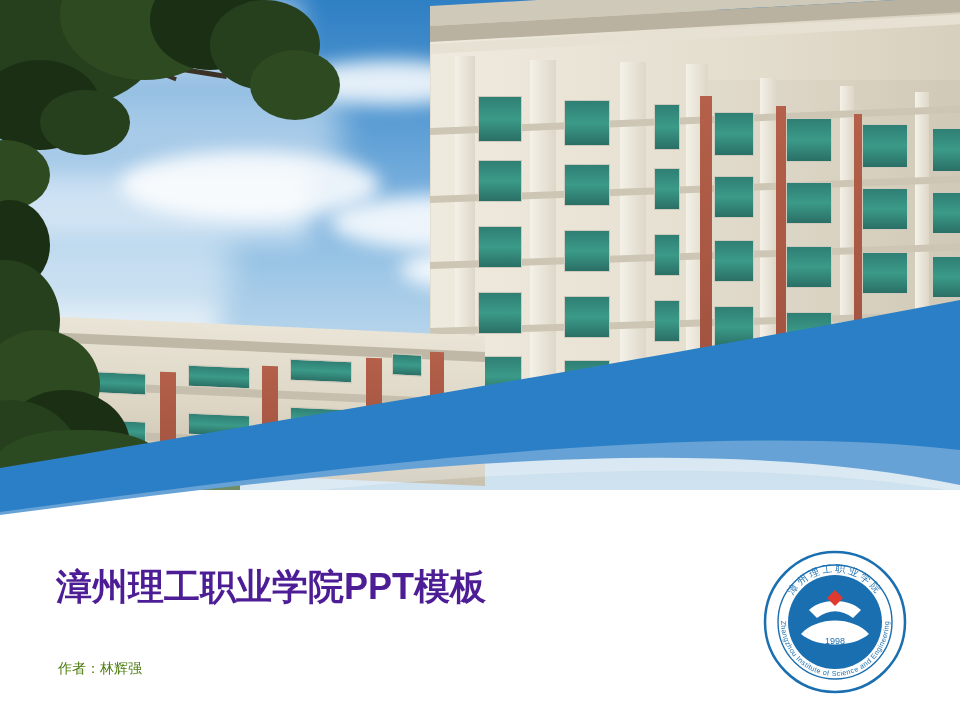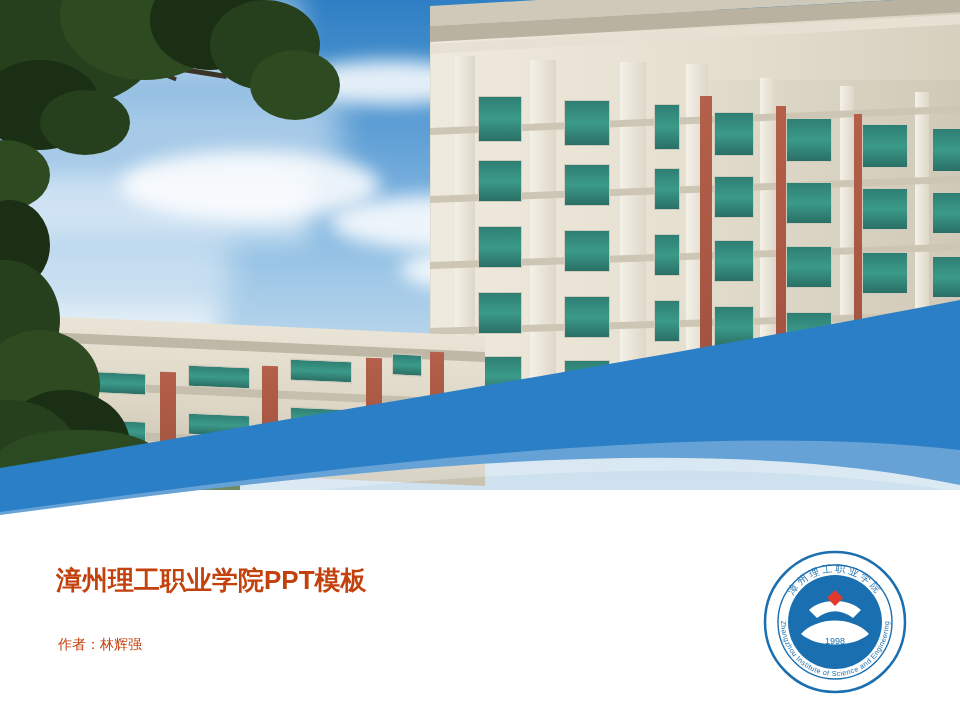--- a/index.html
+++ b/index.html
@@ -111,32 +111,33 @@
     width: 960px;
     height: 230px;
     pointer-events: none;
   }
 
   
   .title {
     position: absolute;
     left: 56px;
     top: 563px;
-    font-size: 26px;
+    font-size: 36px;
     font-weight: bold;
-    color: #c2410c;
+    color: #4c1d95;
     letter-spacing: 0px;
     white-space: nowrap;
   }
   .meta {
     position: absolute;
     left: 58px;
-    color: #c2410c;
+    color: #4d7c0f;
     font-size: 14px;
     white-space: nowrap;
+    margin-top: 24px;
   }
   .meta-author { top: 636px; }
   .meta-copy { top: 670px; }
   .meta-gap { display: inline-block; width: 22px; }
 
   
   .logo {
     position: absolute;
     left: 761px;
     top: 548px;

